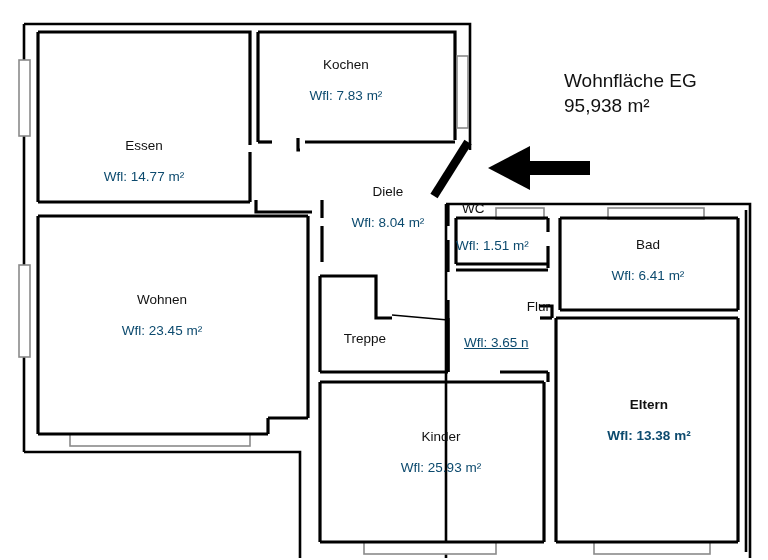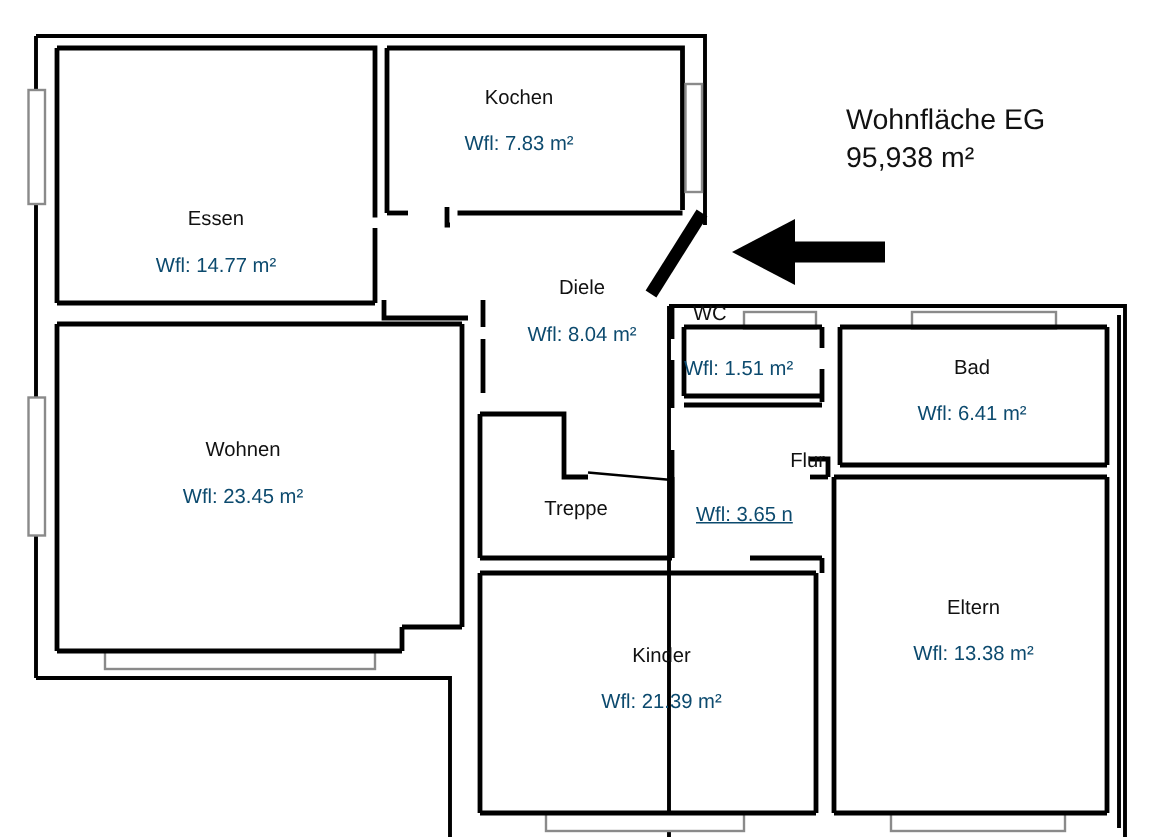--- a/index.html
+++ b/index.html
@@ -221,37 +221,37 @@
   <div class="room-label" style="left:582px; top:238px; width:132px;">
     <span class="room-name">Bad</span>
     <span class="room-area">Wfl: 6.41 m²</span>
   </div>
 
   <div class="room-label" style="left:78px; top:293px; width:168px;">
     <span class="room-name">Wohnen</span>
     <span class="room-area">Wfl: 23.45 m²</span>
   </div>
 
-  <div class="room-label compact" style="left:330px; top:332px; width:108px;text-align:center;">
+  <div class="room-label compact" style="left:311px; top:332px; width:108px;text-align:center;">
     <span class="room-name">Treppe</span>
   </div>
 
   <div class="room-label compact" style="left:464px; top:300px; width:42px; text-align:right;margin-left:44px;">
     <span class="room-name">Flur</span>
   </div>
   <div class="clip-box" style="left:464px; top:335px; width:85px; height:22px;">
     <span class="room-area" style="margin-top:0; display:block;text-decoration:underline;">Wfl: 3.65 n</span>
   </div>
 
   <div class="room-label" style="left:370px; top:430px; width:142px;">
     <span class="room-name">Kinder</span>
-    <span class="room-area">Wfl: 21.39 m²</span>
-  </div>
-
-  <div class="room-label" style="left:578px; top:398px; width:142px;">
+    <span class="room-area">Wfl: 25.93 m²</span>
+  </div>
+
+  <div class="room-label" style="left:578px; top:398px; width:142px;font-weight:bold;">
     <span class="room-name">Eltern</span>
     <span class="room-area">Wfl: 13.38 m²</span>
   </div>
 
   <div class="summary-block">
     <span>Wohnfläche EG</span>
     <span>95,938 m²</span>
   </div>
 
 </div>

